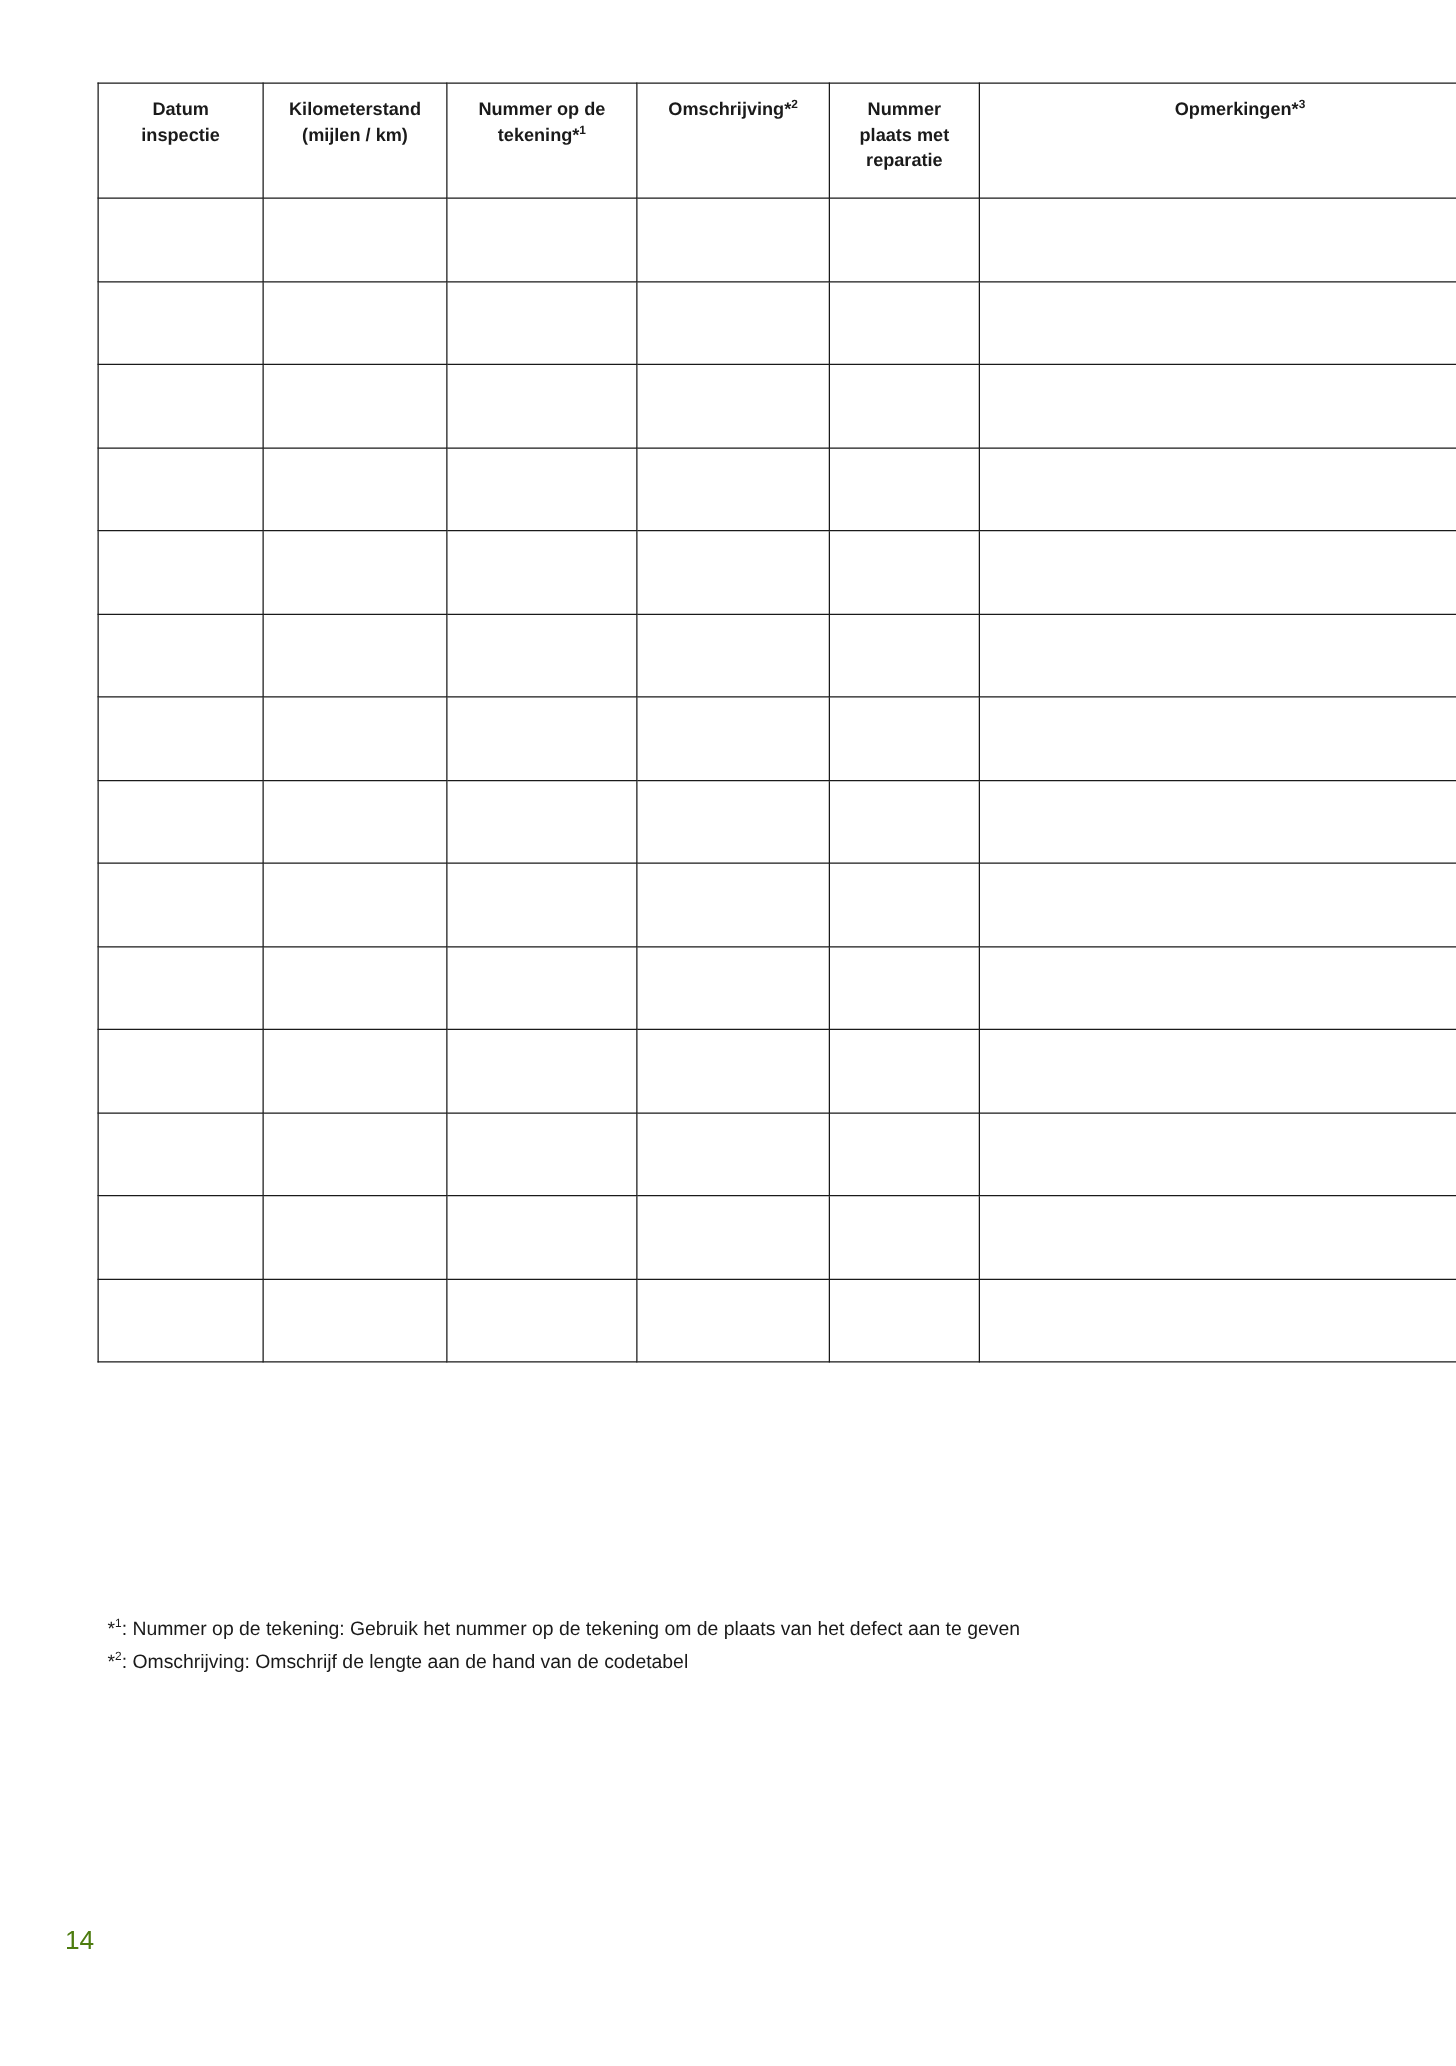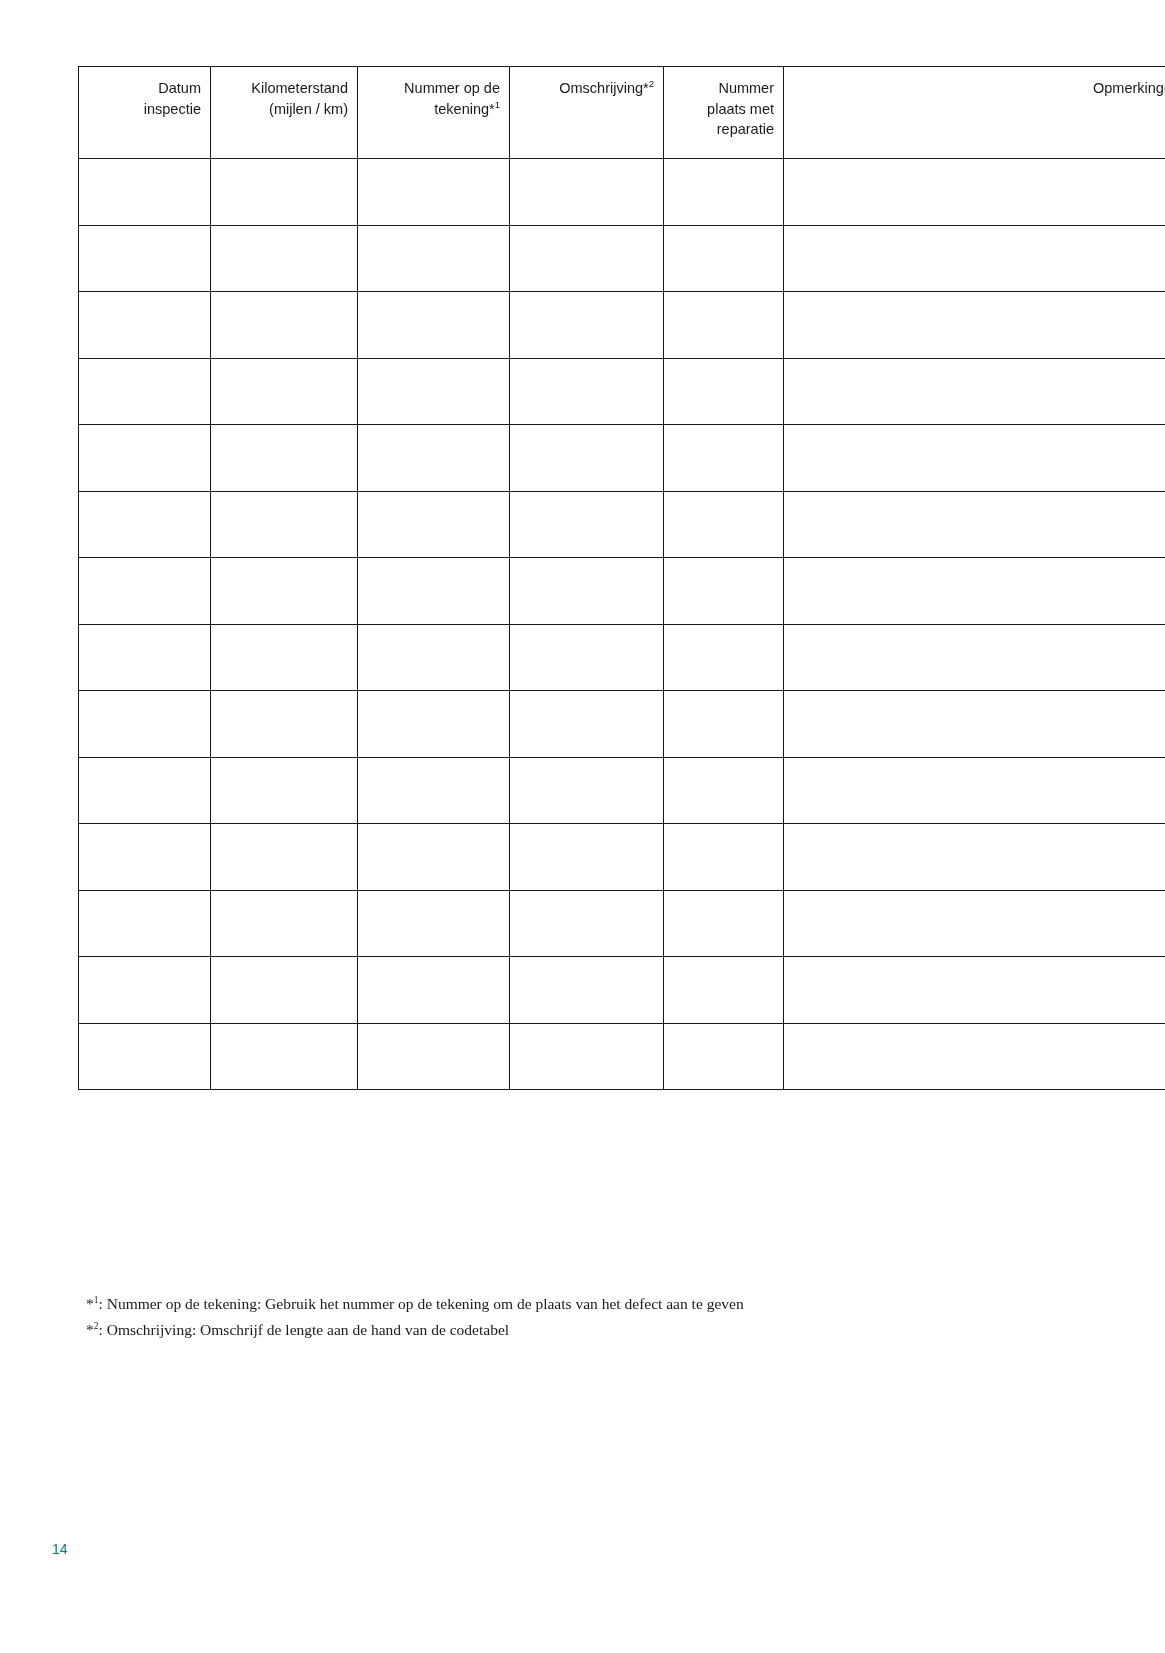--- a/index.html
+++ b/index.html
@@ -38,22 +38,22 @@
   }
 
   table.inspection-table th,
   table.inspection-table td {
     border: 1px solid #1a1a1a;
     vertical-align: top;
     padding: 0;
   }
 
   table.inspection-table th {
-    font-weight: normal;
-    text-align: right;
+    font-weight: bold;
+    text-align: center;
     padding: 11px 9px 10px 9px;
     font-size: 14.5px;
     line-height: 1.42;
     height: 70px;
   }
 
   table.inspection-table td {
     height: 65.5px;
   }
 
@@ -80,38 +80,37 @@
     font-size: 15.5px;
     line-height: 1.52;
     color: #1a1a1a;
   }
 
   .note-row {
     display: block;
     margin: 0 0 2px 0;
     padding-left: 26px;
     text-indent: -26px;
-    font-family: Liberation Serif, serif;
   }
 
   .note-row .marker {
     display: inline;
   }
 
   .note-cont {
     display: block;
     padding-left: 26px;
   }
 
   .page-number {
     position: absolute;
     left: 52px;
     top: 1541px;
-    font-size: 14px;
-    color: #0f766e;
+    font-size: 21px;
+    color: #4d7c0f;
   }
 </style>
 </head>
 <body>
 
 <div class="page">
 
   <div class="sheet">
     <table class="inspection-table">
       <thead>

